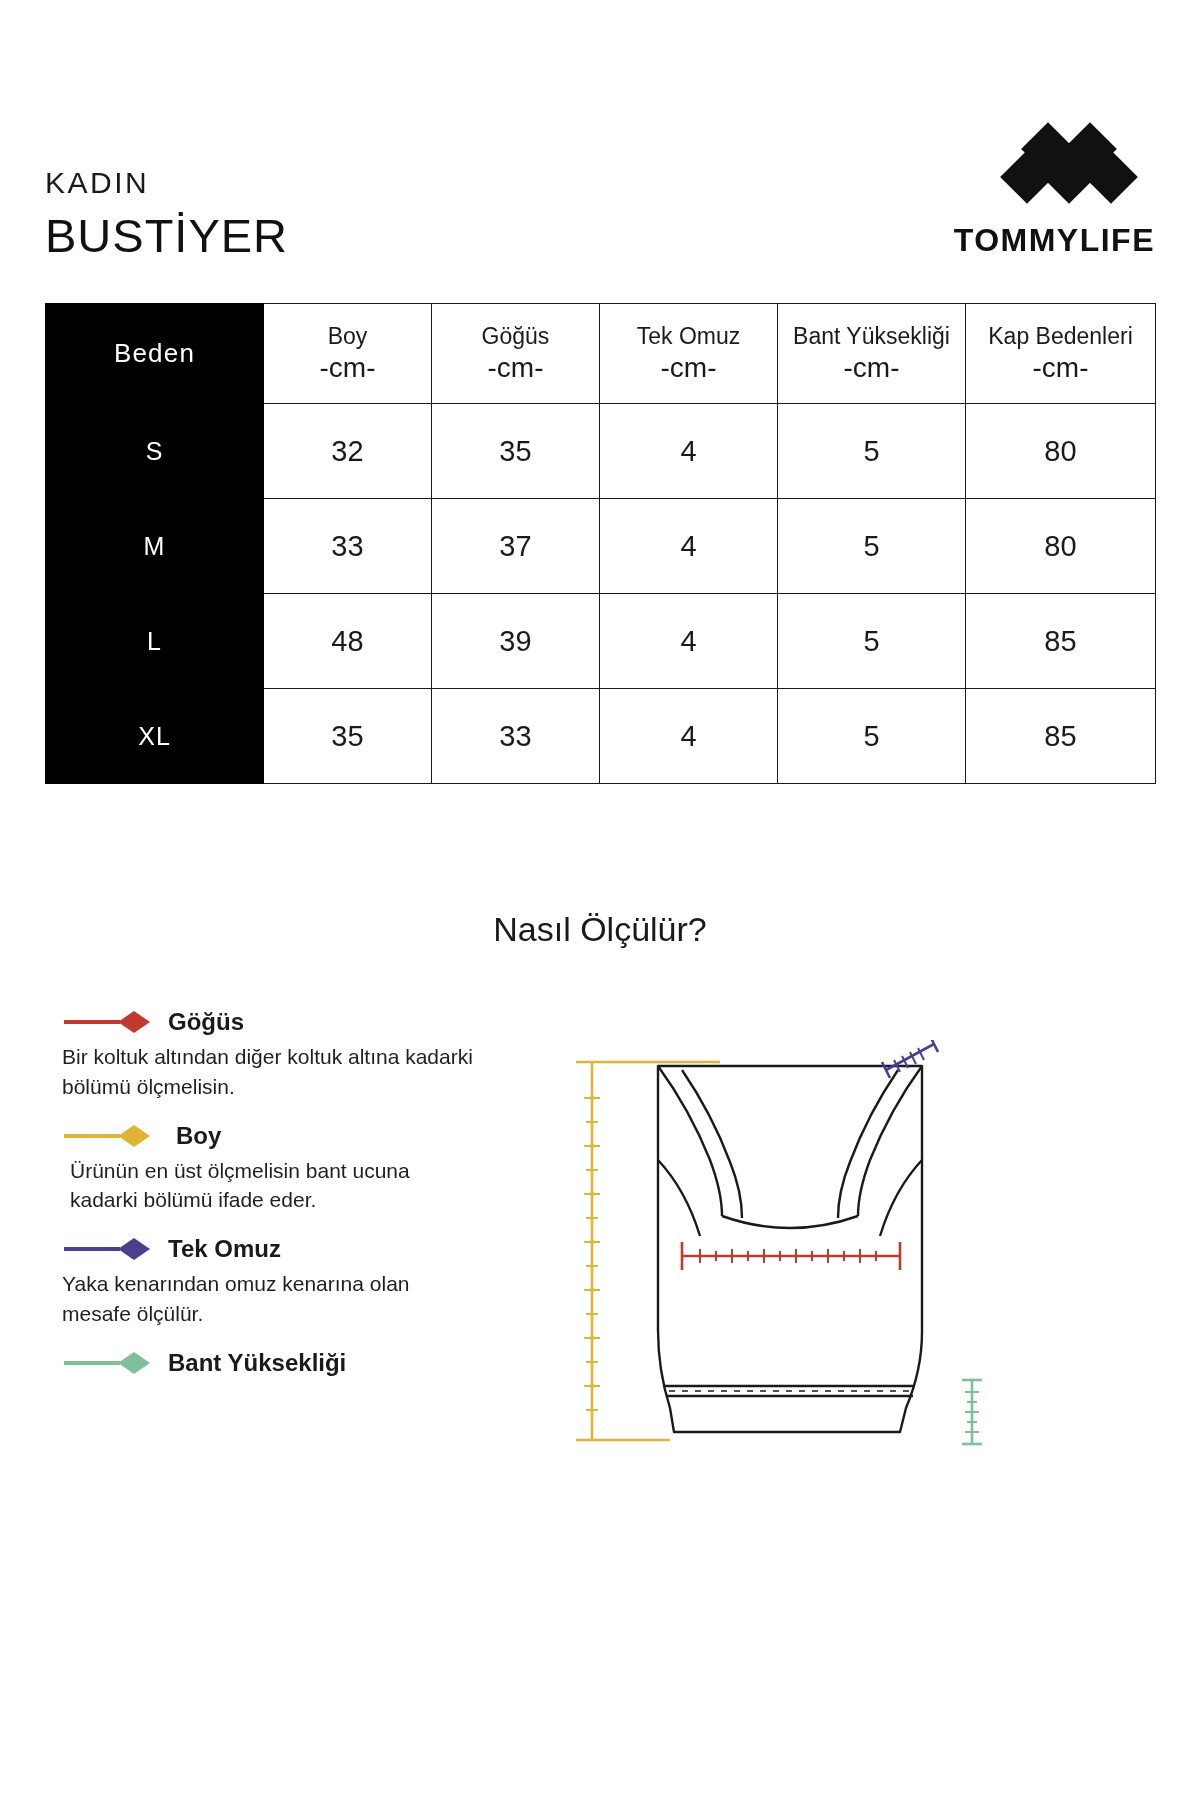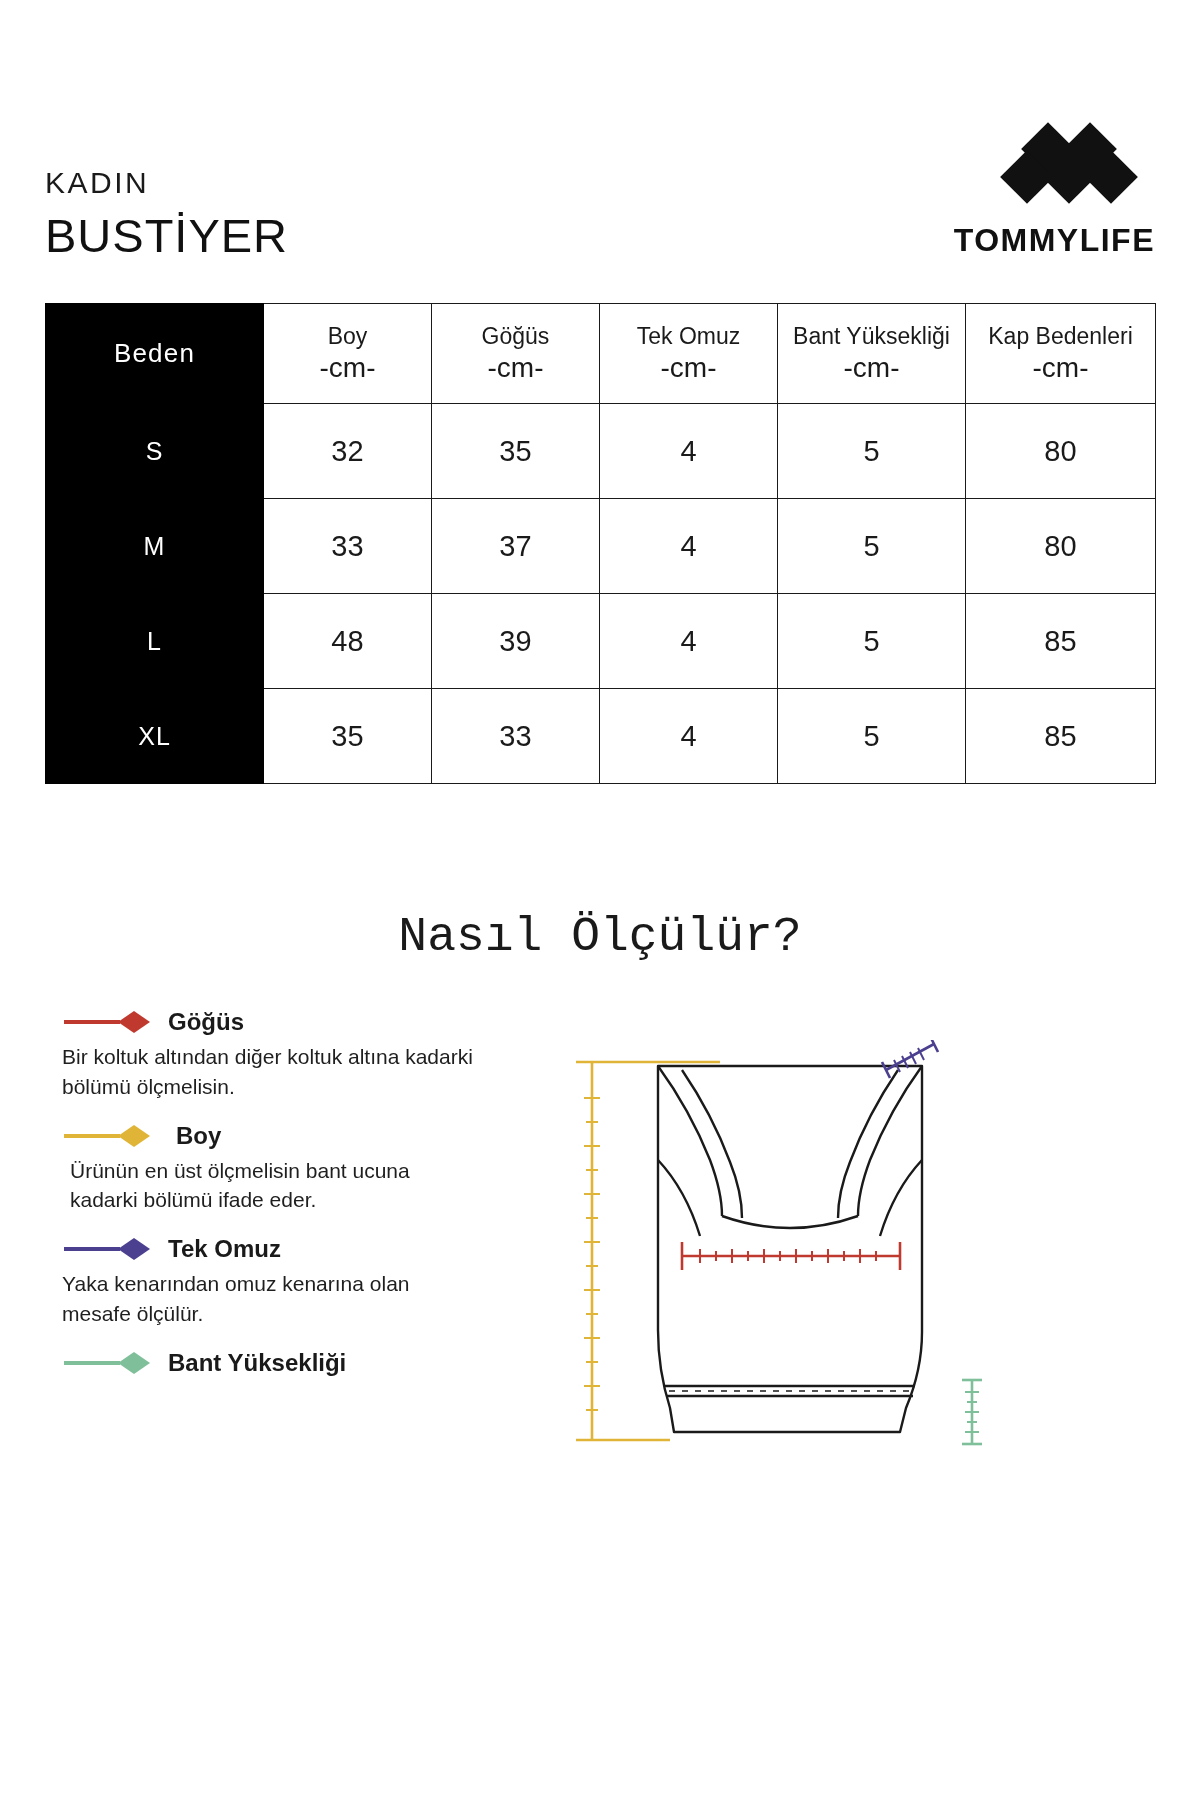--- a/index.html
+++ b/index.html
@@ -121,24 +121,23 @@
   }
   .unit { display: block; font-size: 28px; }
 
   
   .how-title {
     position: absolute;
     top: 910px;
     left: 0;
     width: 1200px;
     text-align: center;
-    font-size: 48px;
+    font-size: 34px;
     font-weight: 400;
     color: #1a1a1a;
-    font-family: Liberation Mono, monospace;
   }
 
   .legend {
     position: absolute;
     left: 62px;
     top: 1008px;
     width: 520px;
   }
   .legend-item { margin-bottom: 20px; }
   .legend-head {

